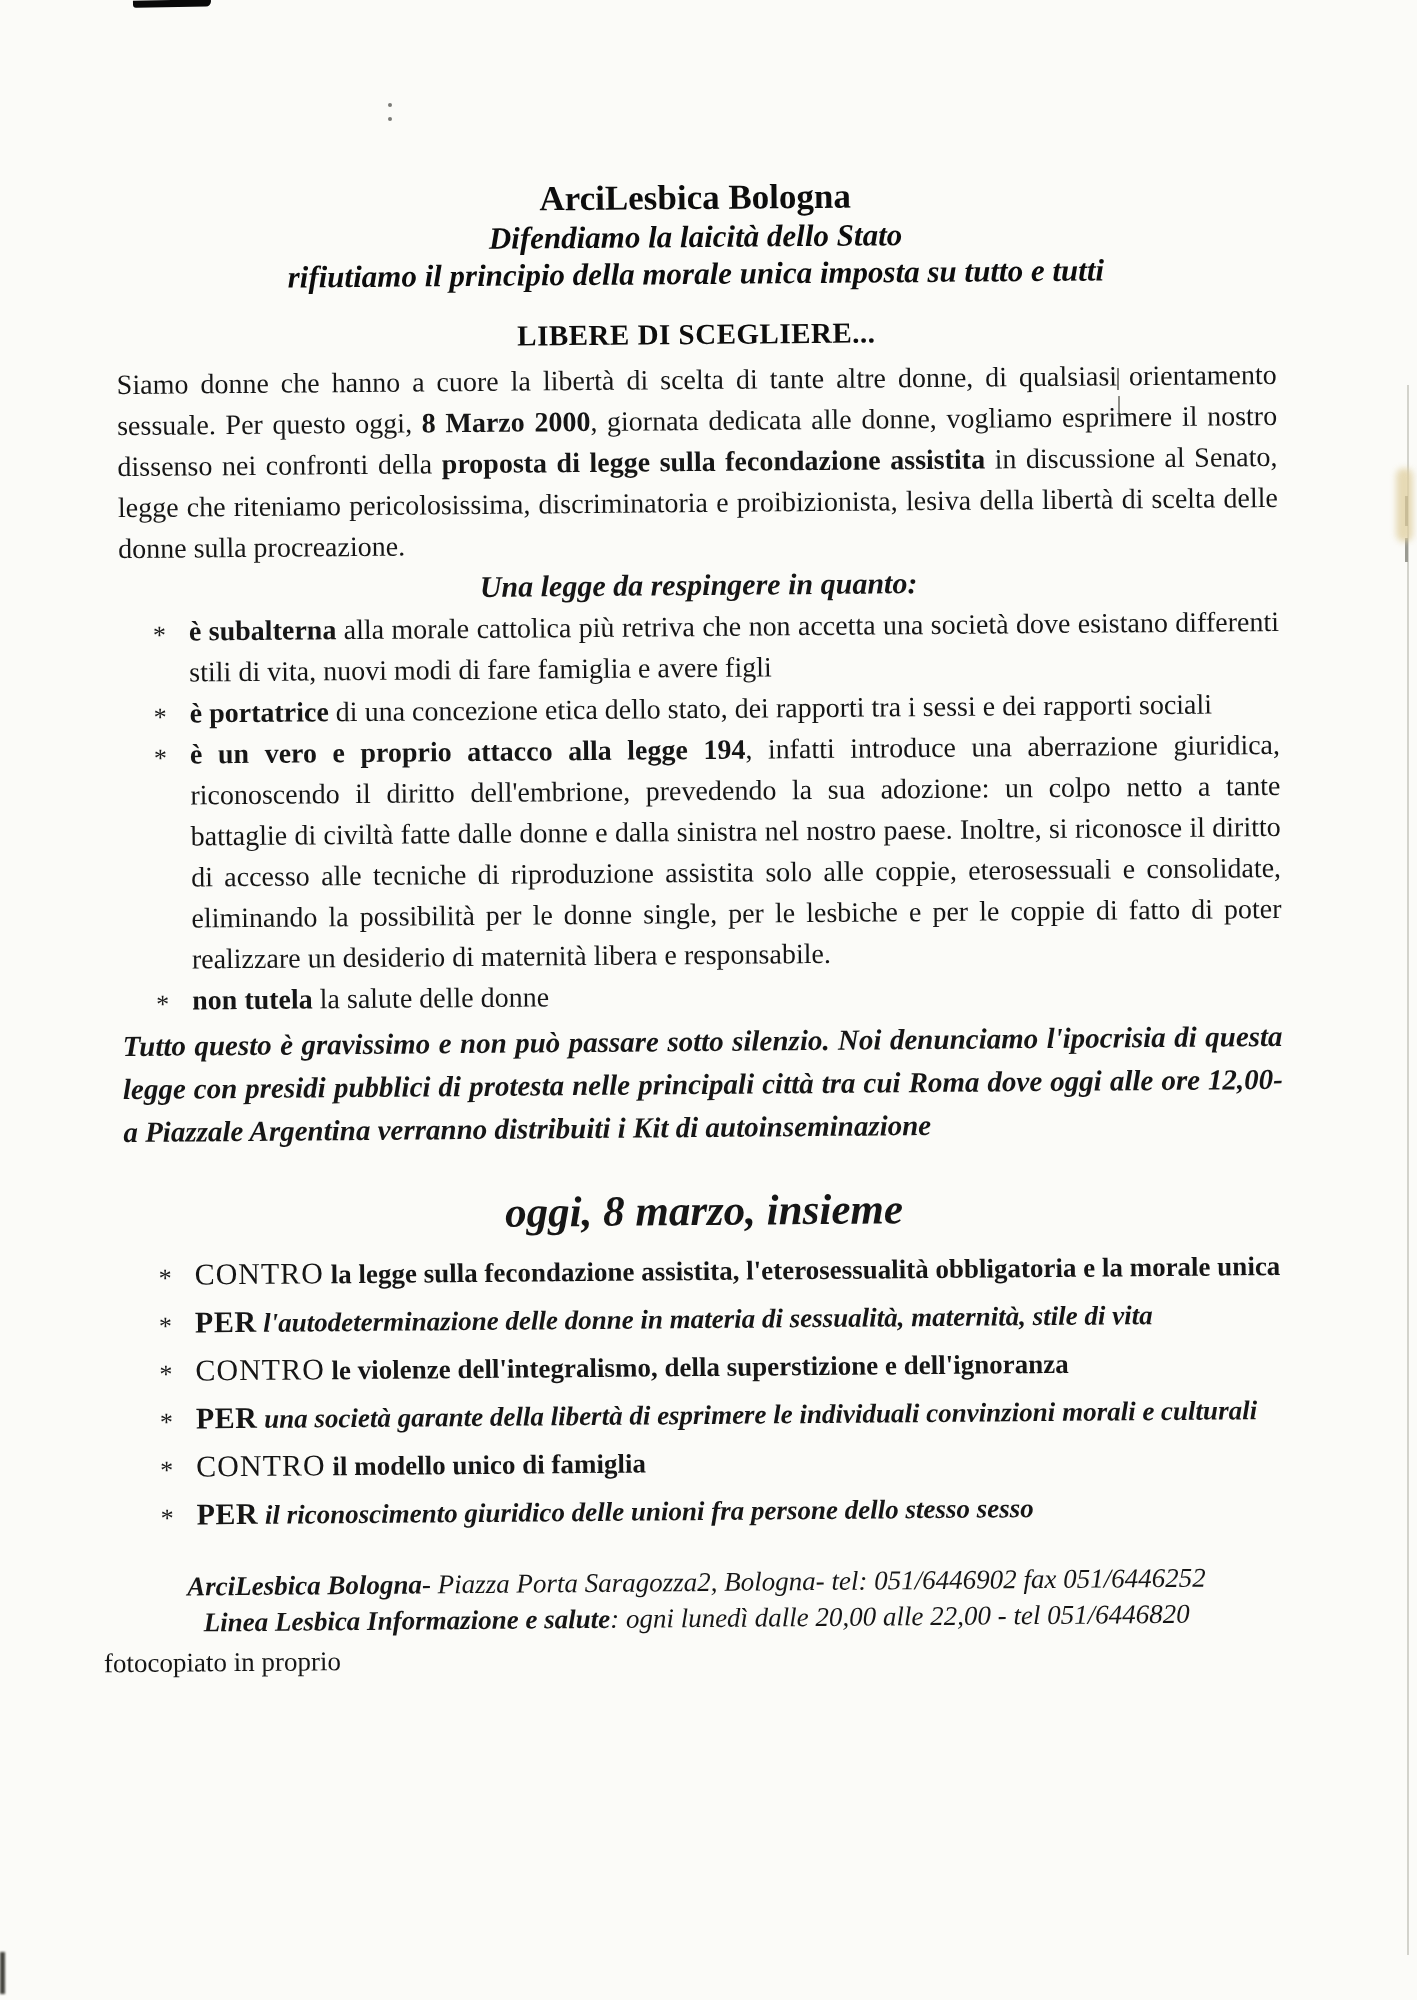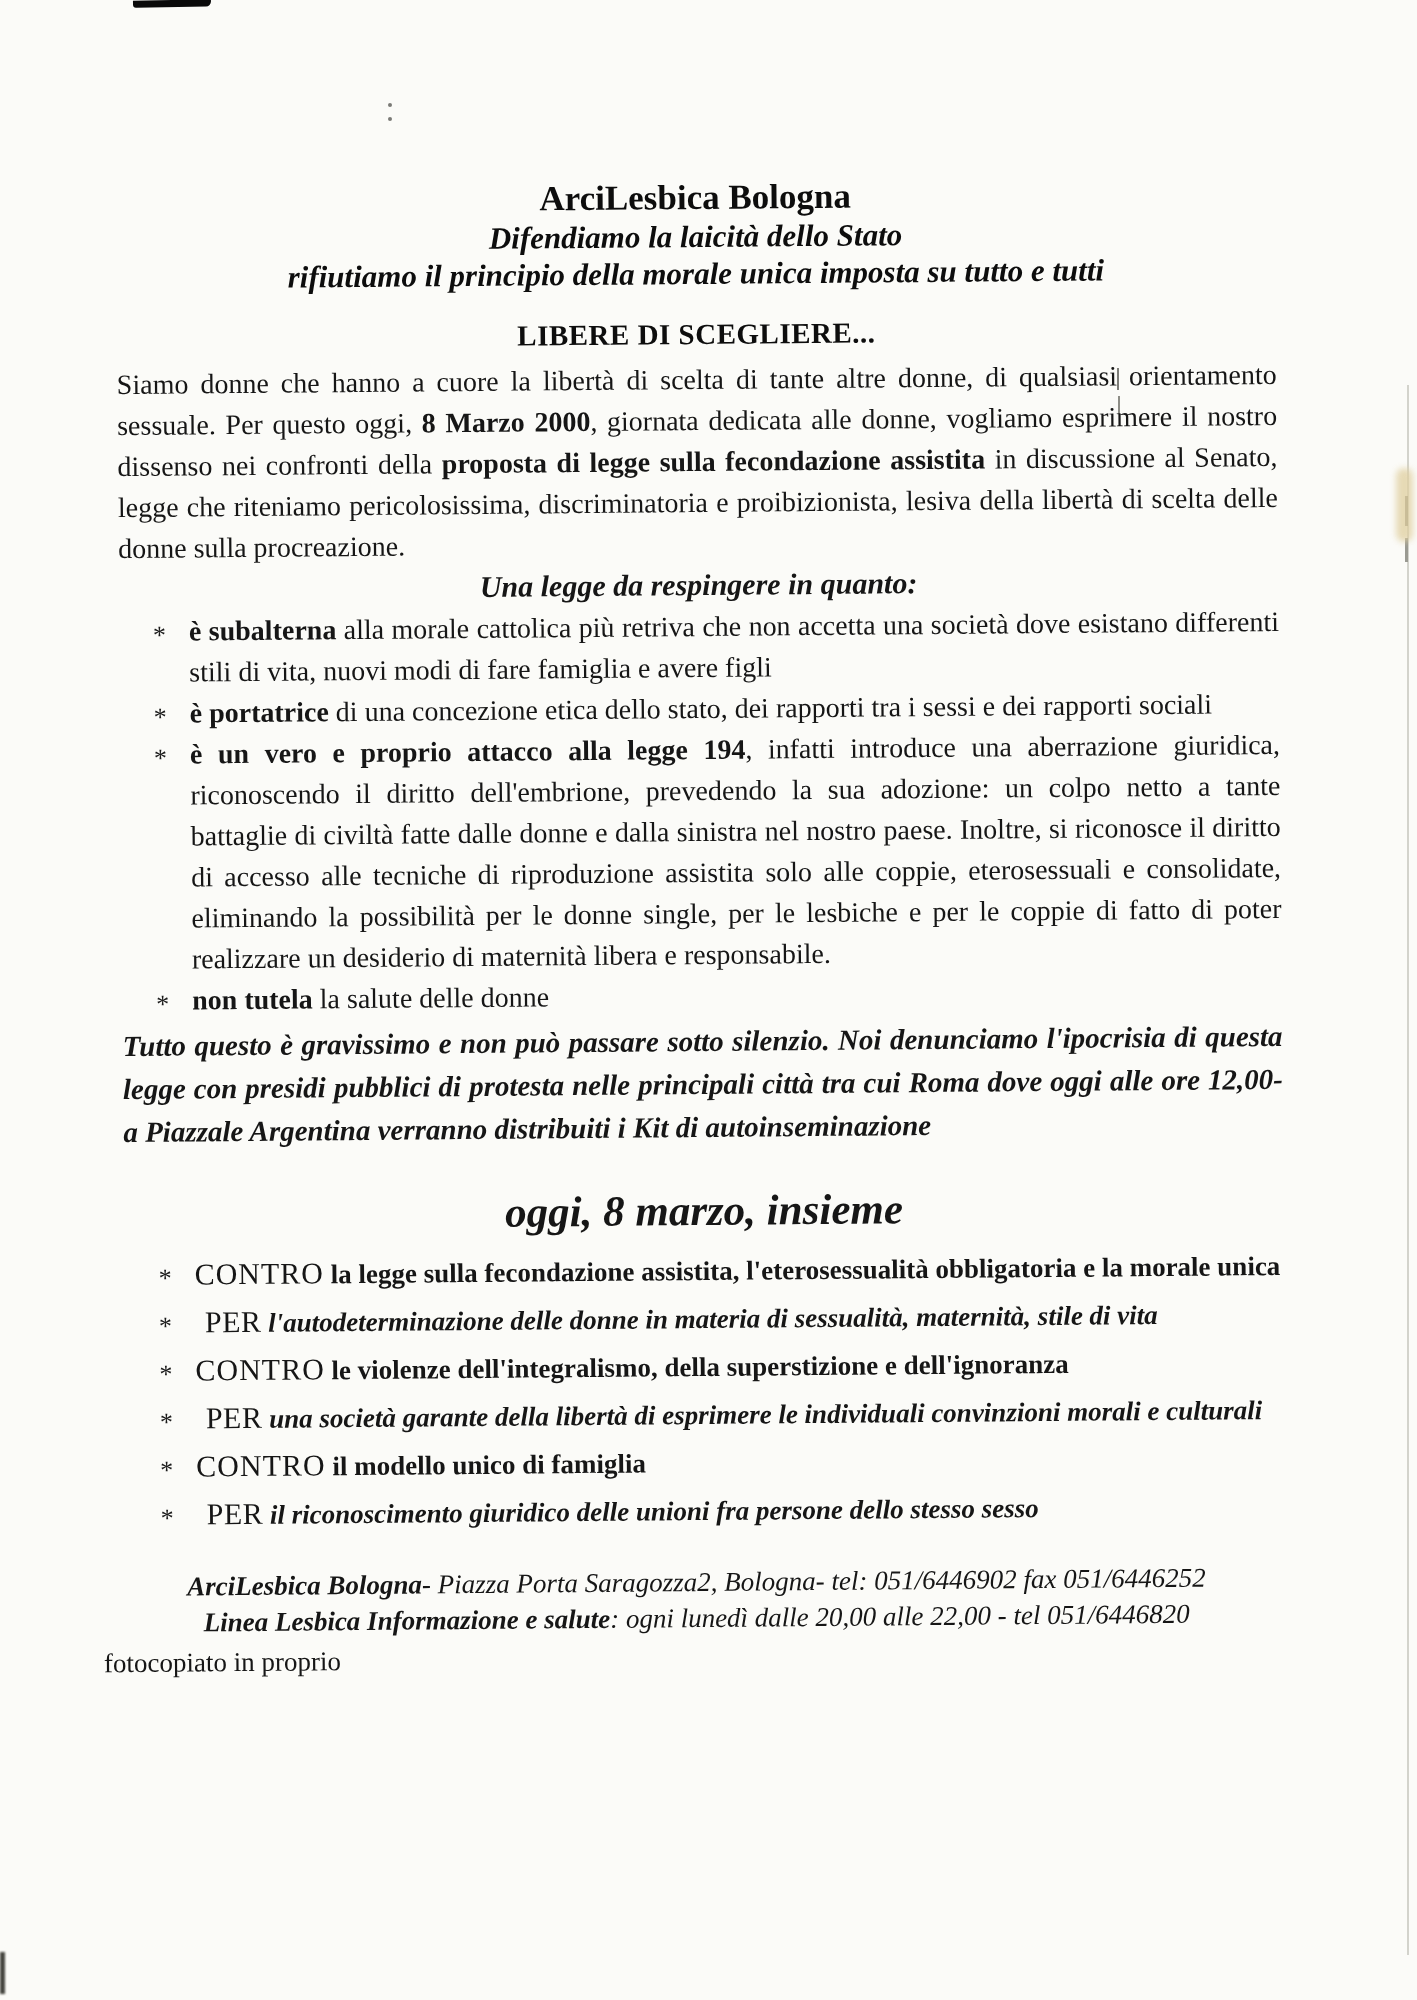--- a/index.html
+++ b/index.html
@@ -32,21 +32,21 @@
     font-size:26px;color:#1a1a1a;
   }
   ul.star.law li .txt{display:block;text-align:justify;}
   
   .denounce{font-size:29px;line-height:43px;font-weight:bold;font-style:italic;text-align:justify;margin-top:4px;}
   
   .rally-head{font-size:43px;font-weight:bold;font-style:italic;text-align:center;margin-top:36px;line-height:52px;}
   ul.star.rally{margin-top:14px;}
   ul.star.rally li{font-size:27px;line-height:37px;margin-bottom:9px;text-align:left;}
   .kw{font-size:30px;letter-spacing:1px;}
-  .kw.per{font-weight:normal;letter-spacing:.5px;margin-left:10px;}
+  .kw.per{font-weight:bold;letter-spacing:.5px;}
   .rally .bold-upright{font-weight:bold;}
   .rally .bold-italic{font-weight:bold;font-style:italic;}
   
   .footer{margin-top:34px;font-size:27px;line-height:36px;font-style:italic;}
   .footer .l1{padding-left:60px;}
   .footer .l2{padding-left:76px;}
   .footer b{font-weight:bold;}
   .copynote{font-style:normal;font-size:27px;padding-left:0;margin-left:-24px;margin-top:4px;}
   
   .art{position:absolute;}

